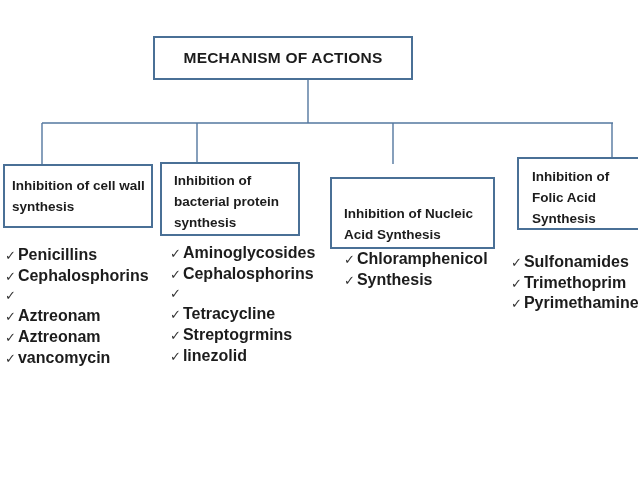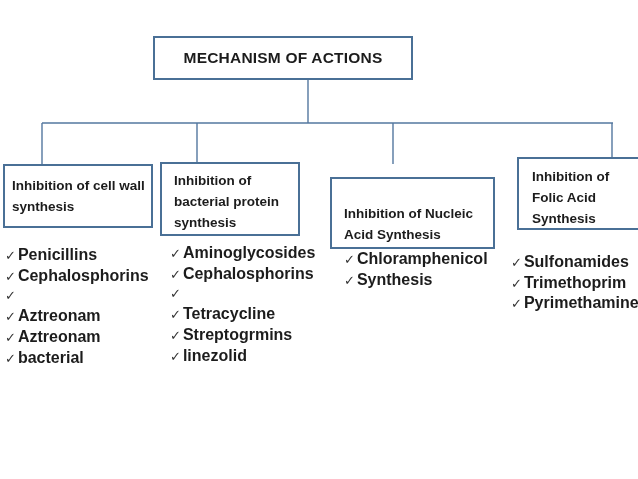--- a/index.html
+++ b/index.html
@@ -105,21 +105,21 @@
     <li>
         <span class="check">✓</span>
         <span class="drug">Aztreonam</span>
       </li>
     <li>
         <span class="check">✓</span>
         <span class="drug">Aztreonam</span>
       </li>
     <li>
         <span class="check">✓</span>
-        <span class="drug">bacterial</span>
+        <span class="drug">vancomycin</span>
       </li>
   </ul>
 
   <ul class="drug-list l1">
     <li>
         <span class="check">✓</span>
         <span class="drug">Aminoglycosides</span>
       </li>
     <li>
         <span class="check">✓</span>

